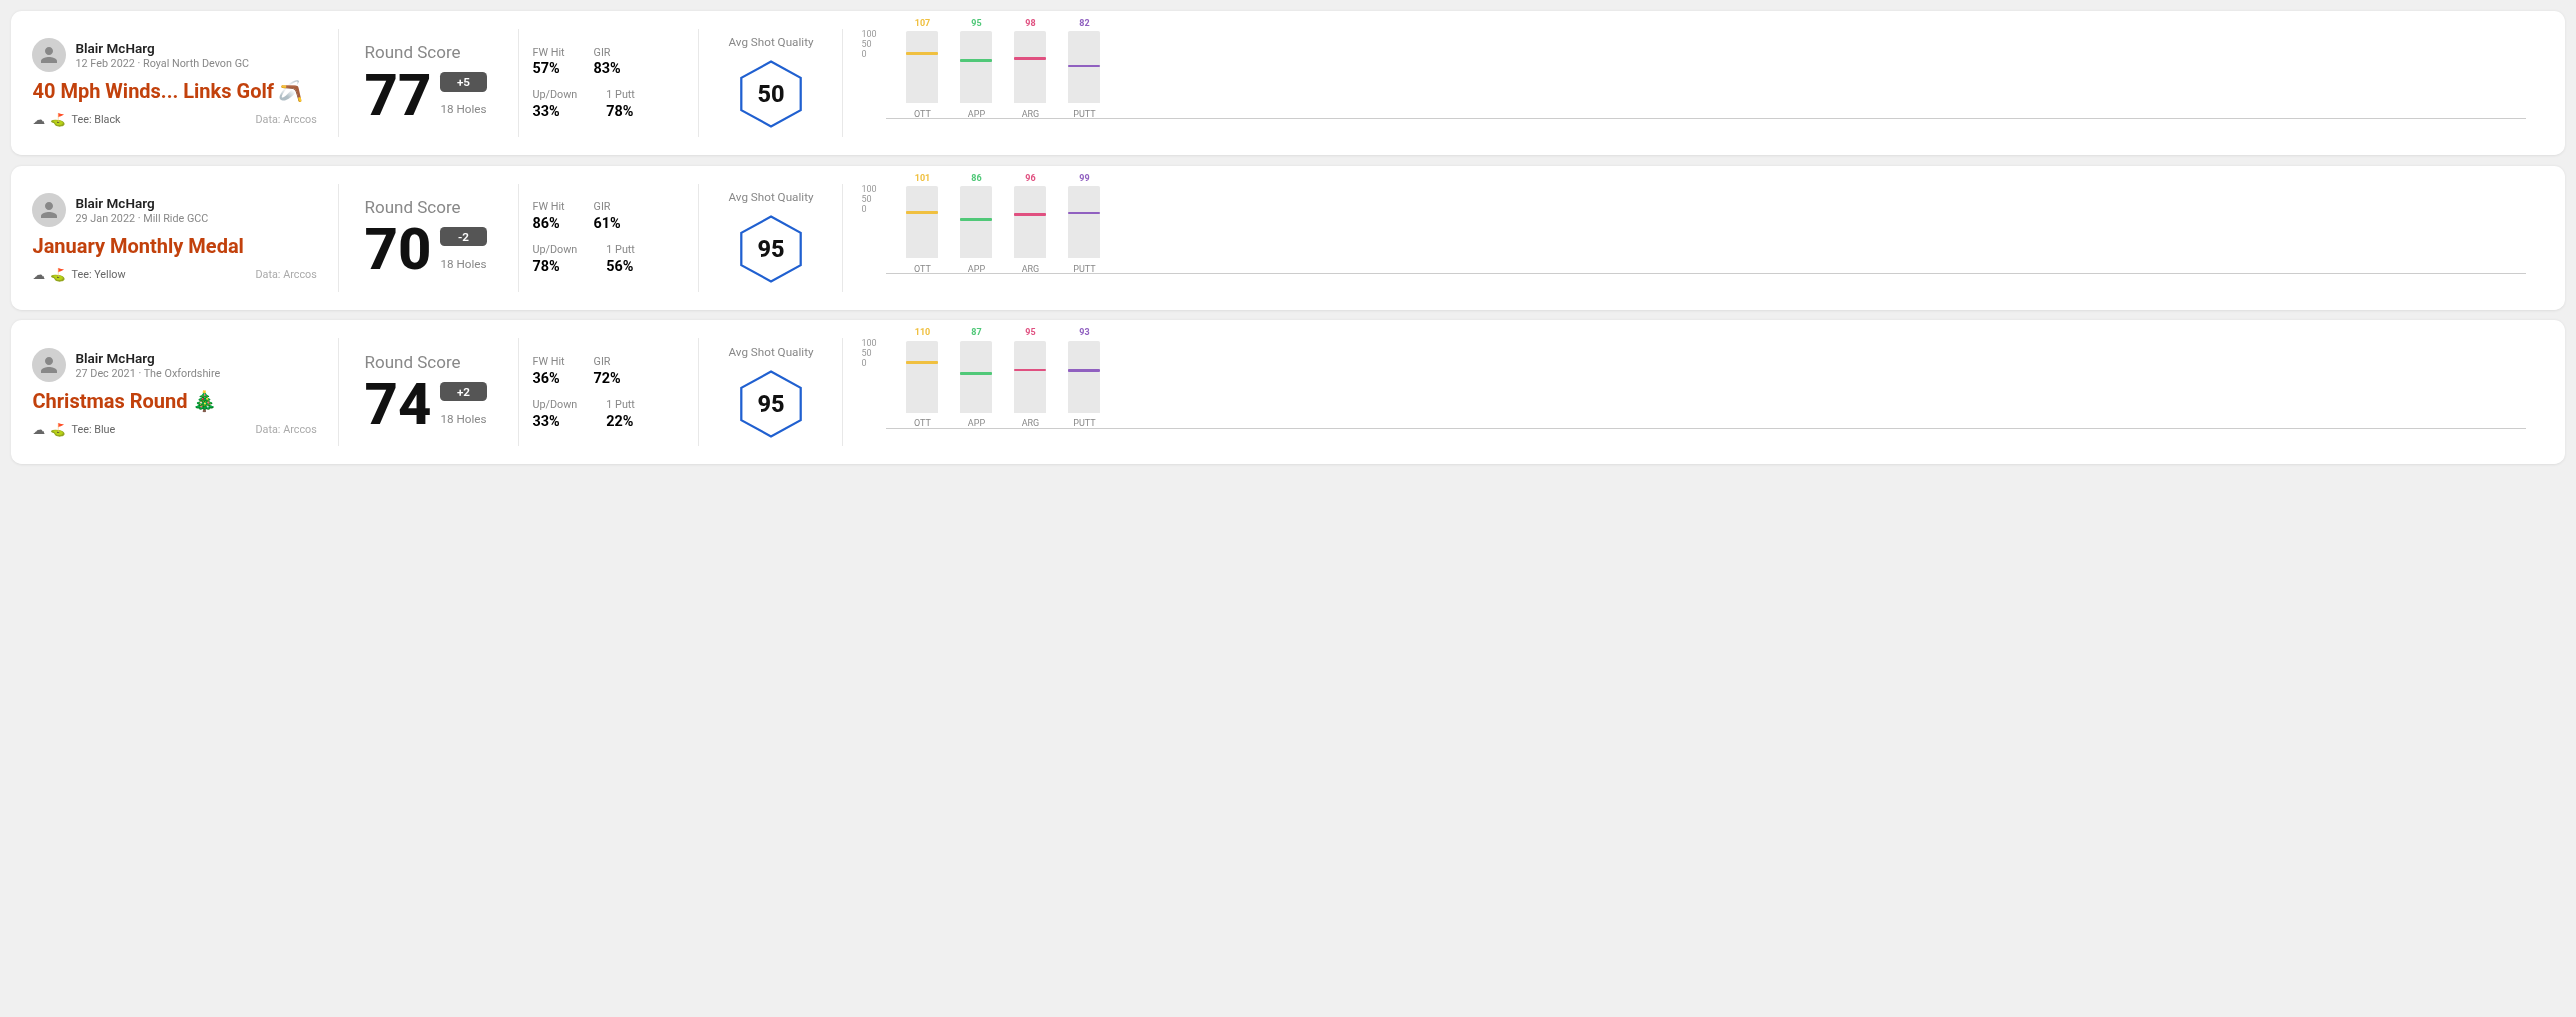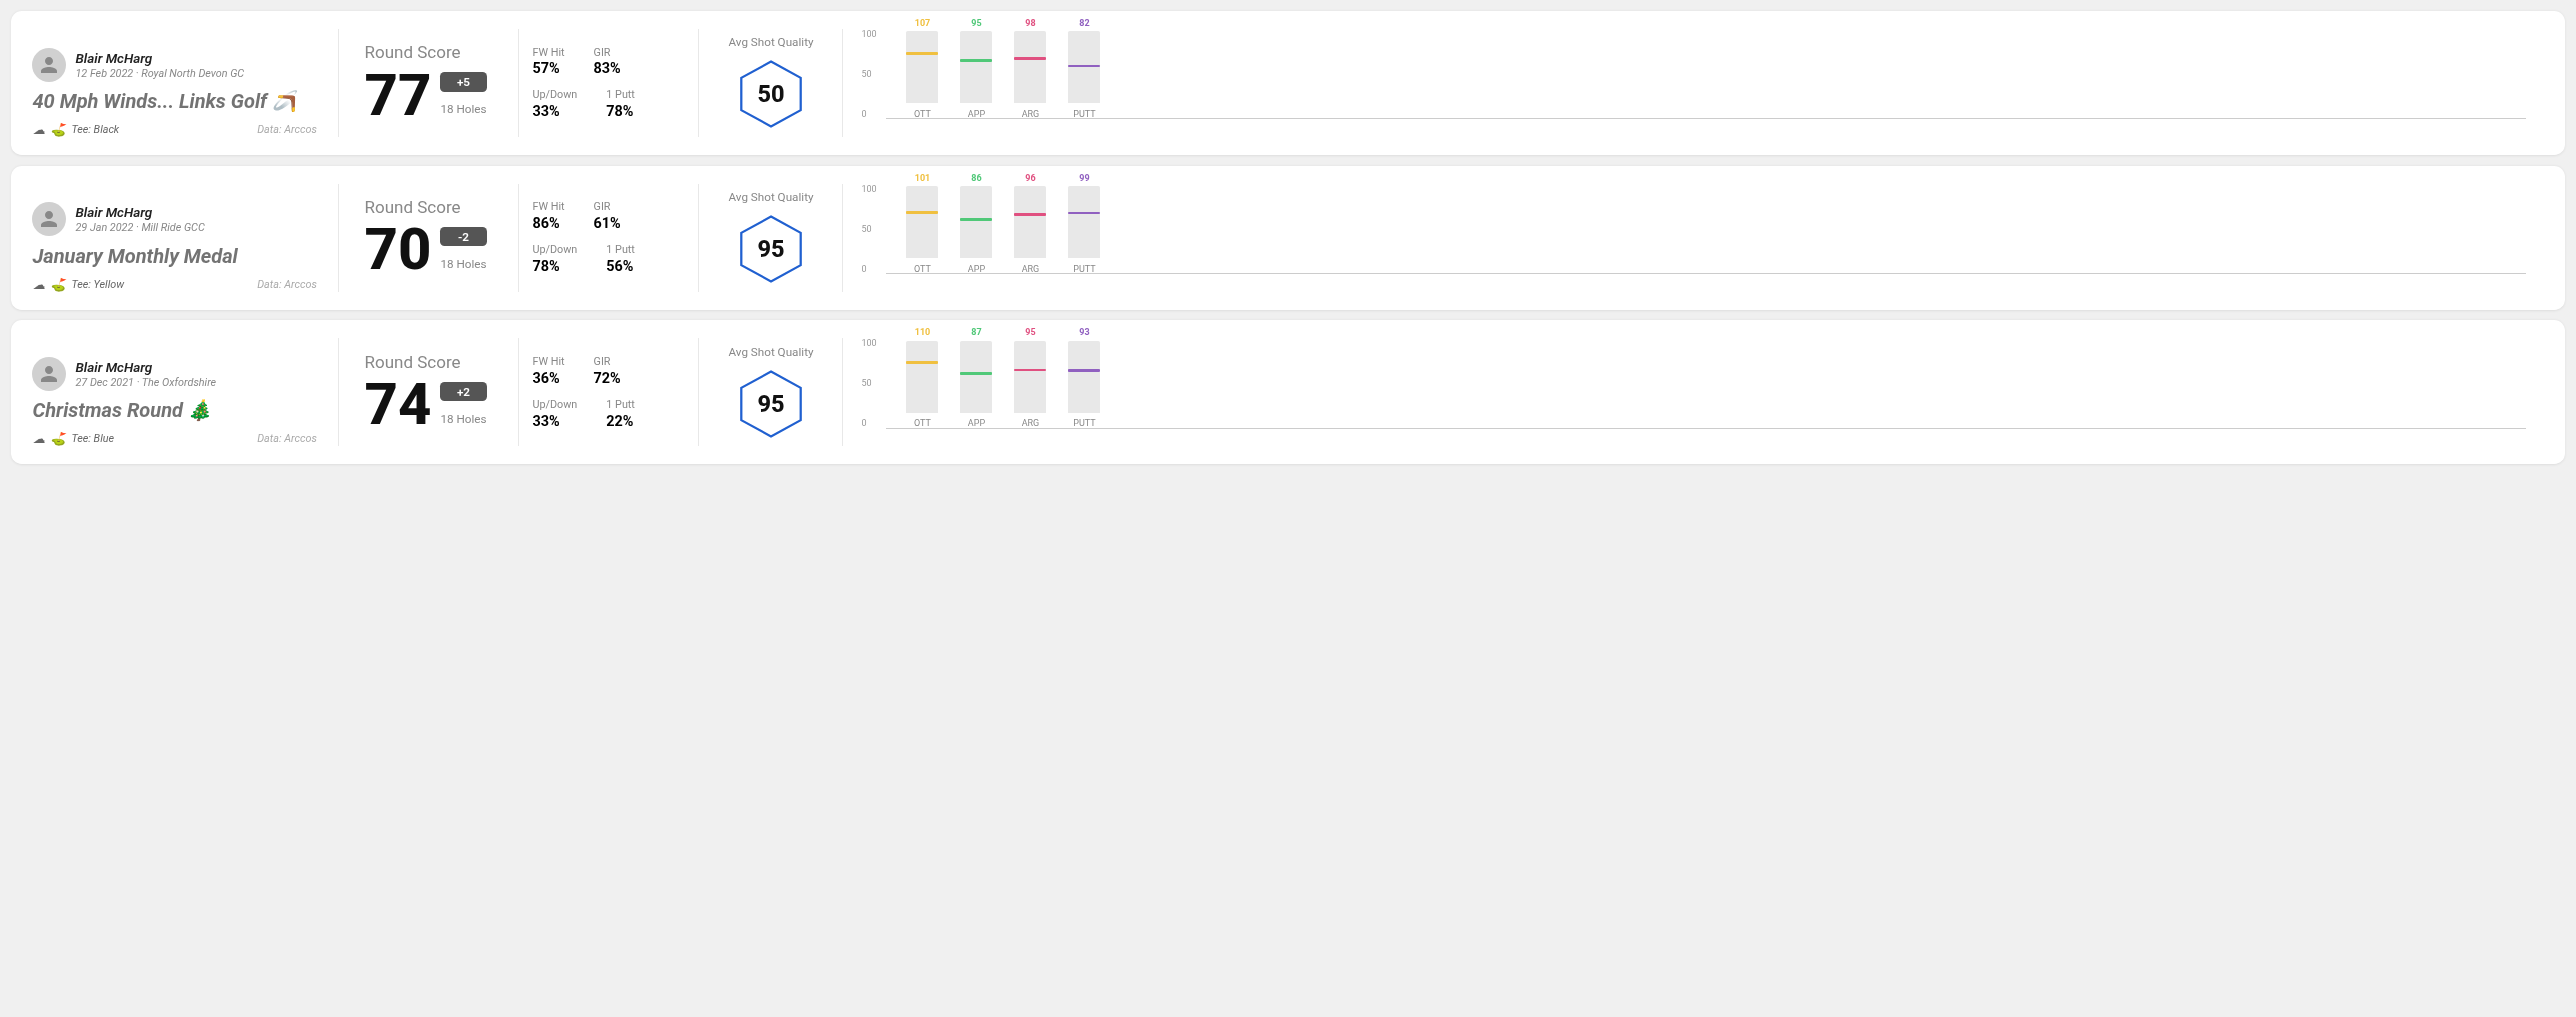--- a/index.html
+++ b/index.html
@@ -16,24 +16,23 @@
       padding: 18px 21.7px;
       display: flex;
       align-items: stretch;
       box-shadow: 0 0.9px 2.7px rgba(0,0,0,0.08);
     }
     .player-section {
       width: 307px;
       min-width: 307px;
       display: flex;
       flex-direction: column;
-      justify-content: flex-end;
+      justify-content: center;
       border-right: 0.9px solid #e8e8e8;
       padding-right: 21.7px;
-      font-style: italic;
     }
     .player-header {
       display: flex;
       align-items: center;
       gap: 9px;
     }
     .avatar {
       width: 34px;
       height: 34px;
       border-radius: 50%;
@@ -54,21 +53,21 @@
       color: #222;
     }
     .player-date {
       font-size: 10.8px;
       color: #888;
       margin-top: 0.9px;
     }
     .round-title {
       font-size: 20px;
       font-weight: 700;
-      color: #737373;
+      color: #c2410c;
       margin-top: 7.2px;
       display: flex;
       align-items: center;
       gap: 5.4px;
     }
     .player-footer {
       display: flex;
       justify-content: space-between;
       align-items: center;
       margin-top: 9px;
@@ -196,21 +195,20 @@
       display: flex;
       align-items: flex-end;
       gap: 18px;
       height: 108px;
       position: relative;
       padding-bottom: 18px;
     }
     .chart-y-axis {
       display: flex;
       flex-direction: column;
-      justify-content: space-between;
       height: 90px;
       padding-bottom: 0;
       font-size: 9px;
       color: #999;
       width: 25px;
       flex-shrink: 0;
     }
     .bar-group {
       display: flex;
       flex-direction: column;

